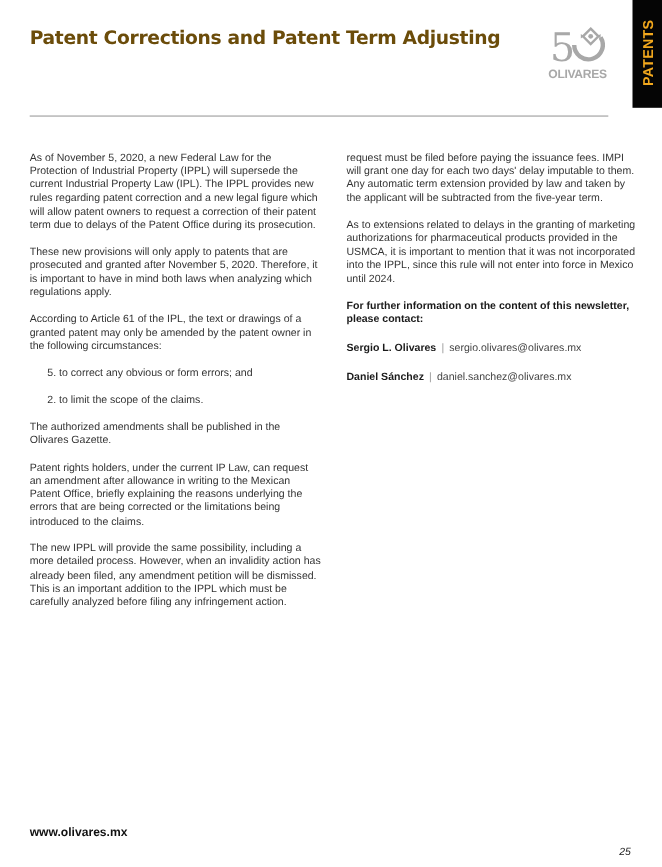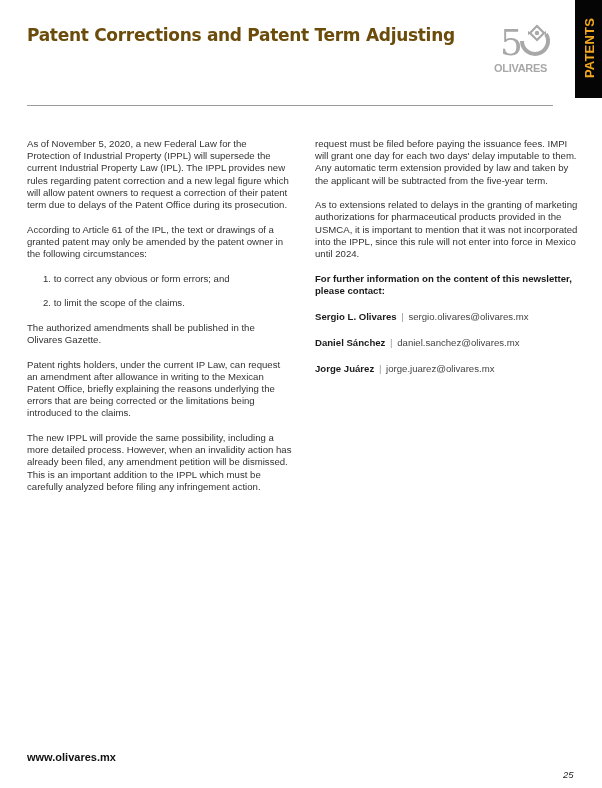--- a/index.html
+++ b/index.html
@@ -40,20 +40,21 @@
       left: 6px;
       top: 0;
       width: 50px;
       height: 38px;
     }
     .logo-text {
       position: absolute;
       left: 0;
       top: 40px;
       width: 62px;
+      text-align: center;
       font-family: "Liberation Sans", sans-serif;
       font-weight: bold;
       font-size: 11px;
       color: #a8a8a8;
       letter-spacing: -0.3px;
     }
     .side-tab {
       position: absolute;
       left: 575px;
       top: 0;
@@ -159,22 +160,23 @@
 </div>
 
 <div class="side-tab">
   <div class="side-tab-label">PATENTS</div>
 </div>
 
 <div class="divider"></div>
 
 <div class="col col-left">
   <p>As of November 5, 2020, a new Federal Law for the Protection of Industrial Property (IPPL) will supersede the current Industrial Property Law (IPL). The IPPL provides new rules regarding patent correction and a new legal figure which will allow patent owners to request a correction of their patent term due to delays of the Patent Office during its prosecution.</p>
+  <p>These new provisions will only apply to patents that are prosecuted and granted after November 5, 2020. Therefore, it is important to have in mind both laws when analyzing which regulations apply.</p>
   <p>According to Article 61 of the IPL, the text or drawings of a granted patent may only be amended by the patent owner in the following circumstances:</p>
-  <p class="list-item">1.  to correct any obvious or form errors; and</p>
+  <p class="list-item">5.  to correct any obvious or form errors; and</p>
   <p class="list-item">2. to limit the scope of the claims.</p>
   <p>The authorized amendments shall be published in the Olivares Gazette.</p>
   <p>Patent rights holders, under the current IP Law, can request an amendment after allowance in writing to the Mexican Patent Office, briefly explaining the reasons underlying the errors that are being corrected or the limitations being introduced to the claims.</p>
   <p>The new IPPL will provide the same possibility, including a more detailed process. However, when an invalidity action has already been filed, any amendment petition will be dismissed. This is an important addition to the IPPL which must be carefully analyzed before filing any infringement action.</p>
 </div>
 
 <div class="col col-right">
   <p>request must be filed before paying the issuance fees. IMPI will grant one day for each two days' delay imputable to them. Any automatic term extension provided by law and taken by the applicant will be subtracted from the five-year term.</p>
   <p>As to extensions related to delays in the granting of marketing authorizations for pharmaceutical products provided in the USMCA, it is important to mention that it was not incorporated into the IPPL, since this rule will not enter into force in Mexico until 2024.</p>
   <p class="contact-heading">For further information on the content of this newsletter, please contact:</p>
@@ -182,21 +184,16 @@
   <div class="contact-row">
     <span class="contact-name">Sergio L. Olivares</span>
     <span class="contact-sep">|</span>
     <a class="contact-email">sergio.olivares@olivares.mx</a>
   </div>
   <div class="contact-row">
     <span class="contact-name">Daniel Sánchez</span>
     <span class="contact-sep">|</span>
     <a class="contact-email">daniel.sanchez@olivares.mx</a>
   </div>
-  <div class="contact-row">
-    <span class="contact-name">Jorge Juárez</span>
-    <span class="contact-sep">|</span>
-    <a class="contact-email">jorge.juarez@olivares.mx</a>
-  </div>
 </div>
 
 <a class="footer-url">www.olivares.mx</a>
 <div class="page-number">25</div>
 
 </body></html>

